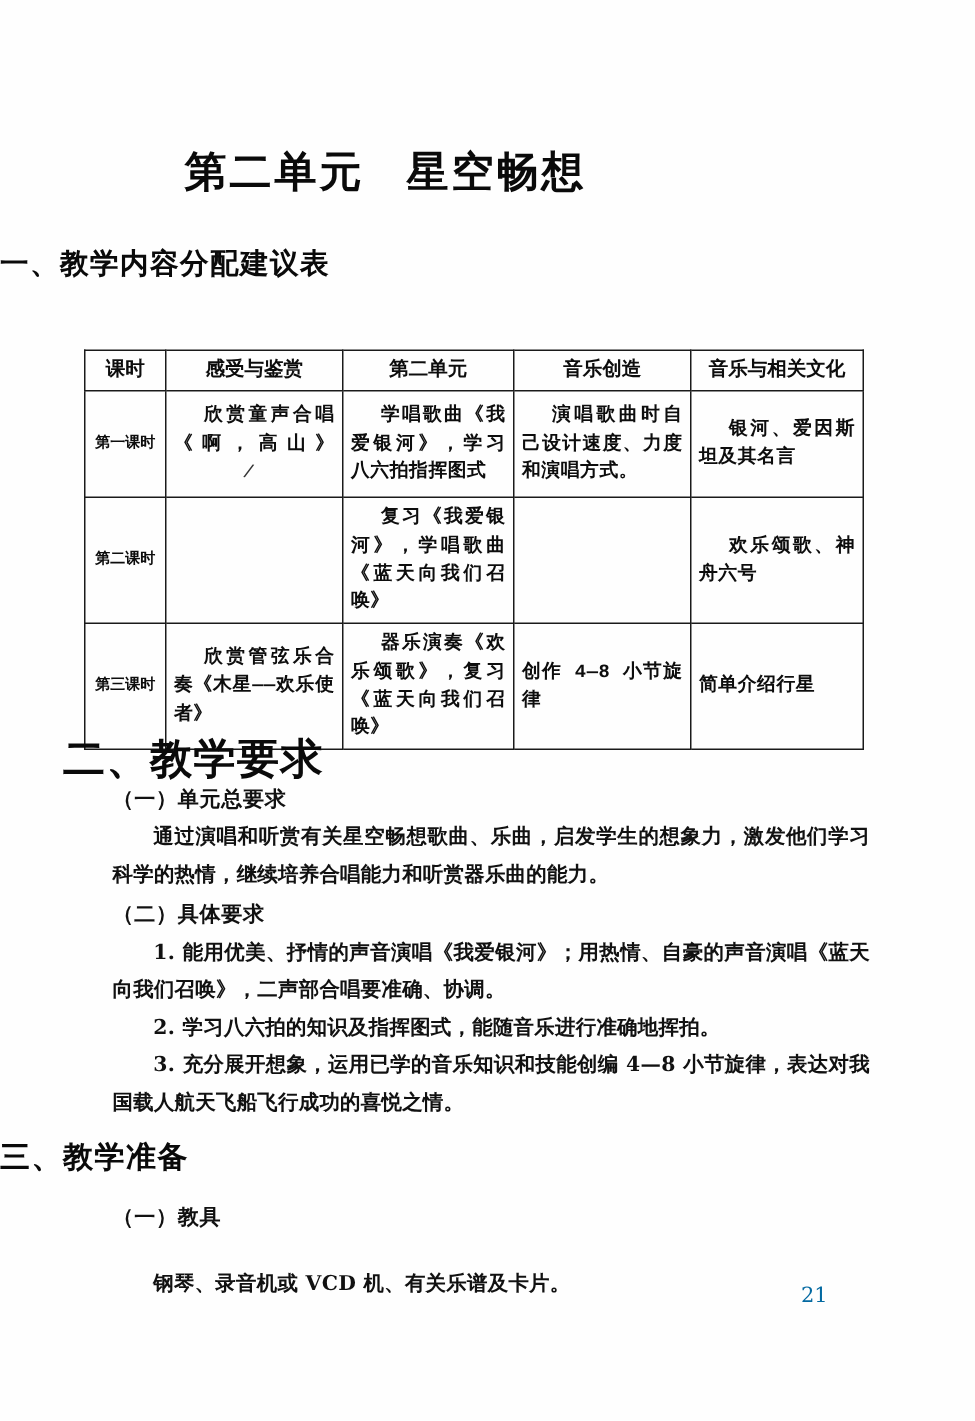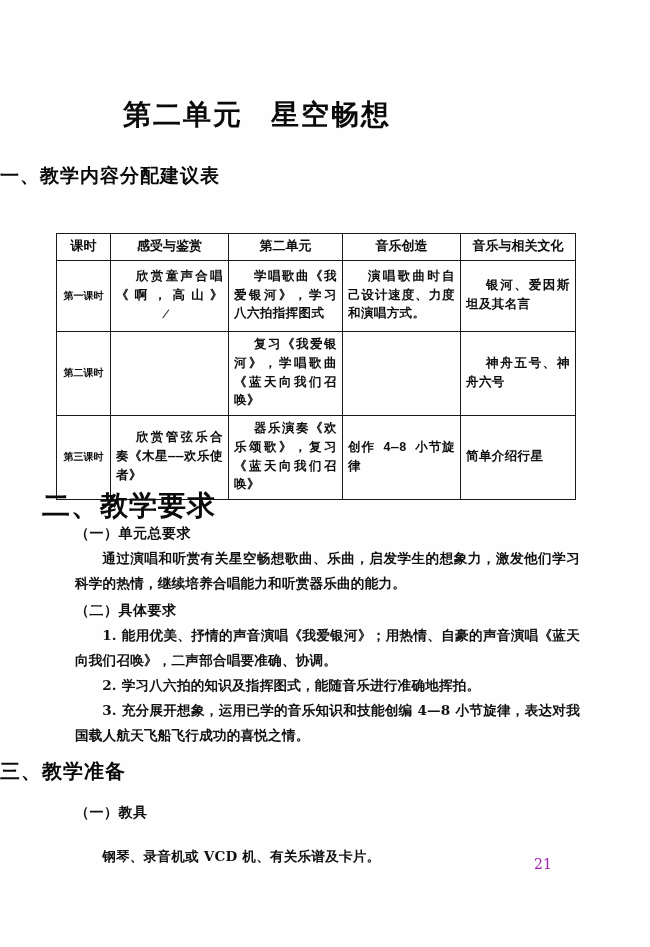--- a/index.html
+++ b/index.html
@@ -143,21 +143,21 @@
   #blk-tools-head  { top: 800px; }
   #blk-tools-para  { top: 844px; }
 
   
   .page-number {
     position: absolute;
     left: 534px;
     top: 856px;
     font-size: 14px;
     font-family: "DejaVu Serif", "Liberation Serif", serif;
-    color: #a21caf;
+    color: #0369a1;
   }
 </style>
 </head>
 <body>
 
 <div class="page">
 
   <div class="unit-title">
     <span>第二单元</span><span class="gap"></span><span>星空畅想</span>
   </div>
@@ -188,21 +188,21 @@
           <td class="cell-body"><span>欣赏童声合唱《啊，高山》</span><span class="slash-mark">/</span></td>
           <td class="cell-body">学唱歌曲《我爱银河》，学习八六拍指挥图式</td>
           <td class="cell-body">演唱歌曲时自己设计速度、力度和演唱方式。</td>
           <td class="cell-body">银河、爱因斯坦及其名言</td>
         </tr>
         <tr class="row-2">
           <td class="cell-period">第二课时</td>
           <td class="cell-body"></td>
           <td class="cell-body">复习《我爱银河》，学唱歌曲《蓝天向我们召唤》</td>
           <td class="cell-body"></td>
-          <td class="cell-body">神舟五号、神舟六号</td>
+          <td class="cell-body">欢乐颂歌、神舟六号</td>
         </tr>
         <tr class="row-3">
           <td class="cell-period">第三课时</td>
           <td class="cell-body">欣赏管弦乐合奏《木星——欢乐使者》</td>
           <td class="cell-body">器乐演奏《欢乐颂歌》，复习《蓝天向我们召唤》</td>
           <td class="cell-body no-indent">创作 4—8 小节旋律</td>
           <td class="cell-body no-indent">简单介绍行星</td>
         </tr>
       </tbody>
     </table>

